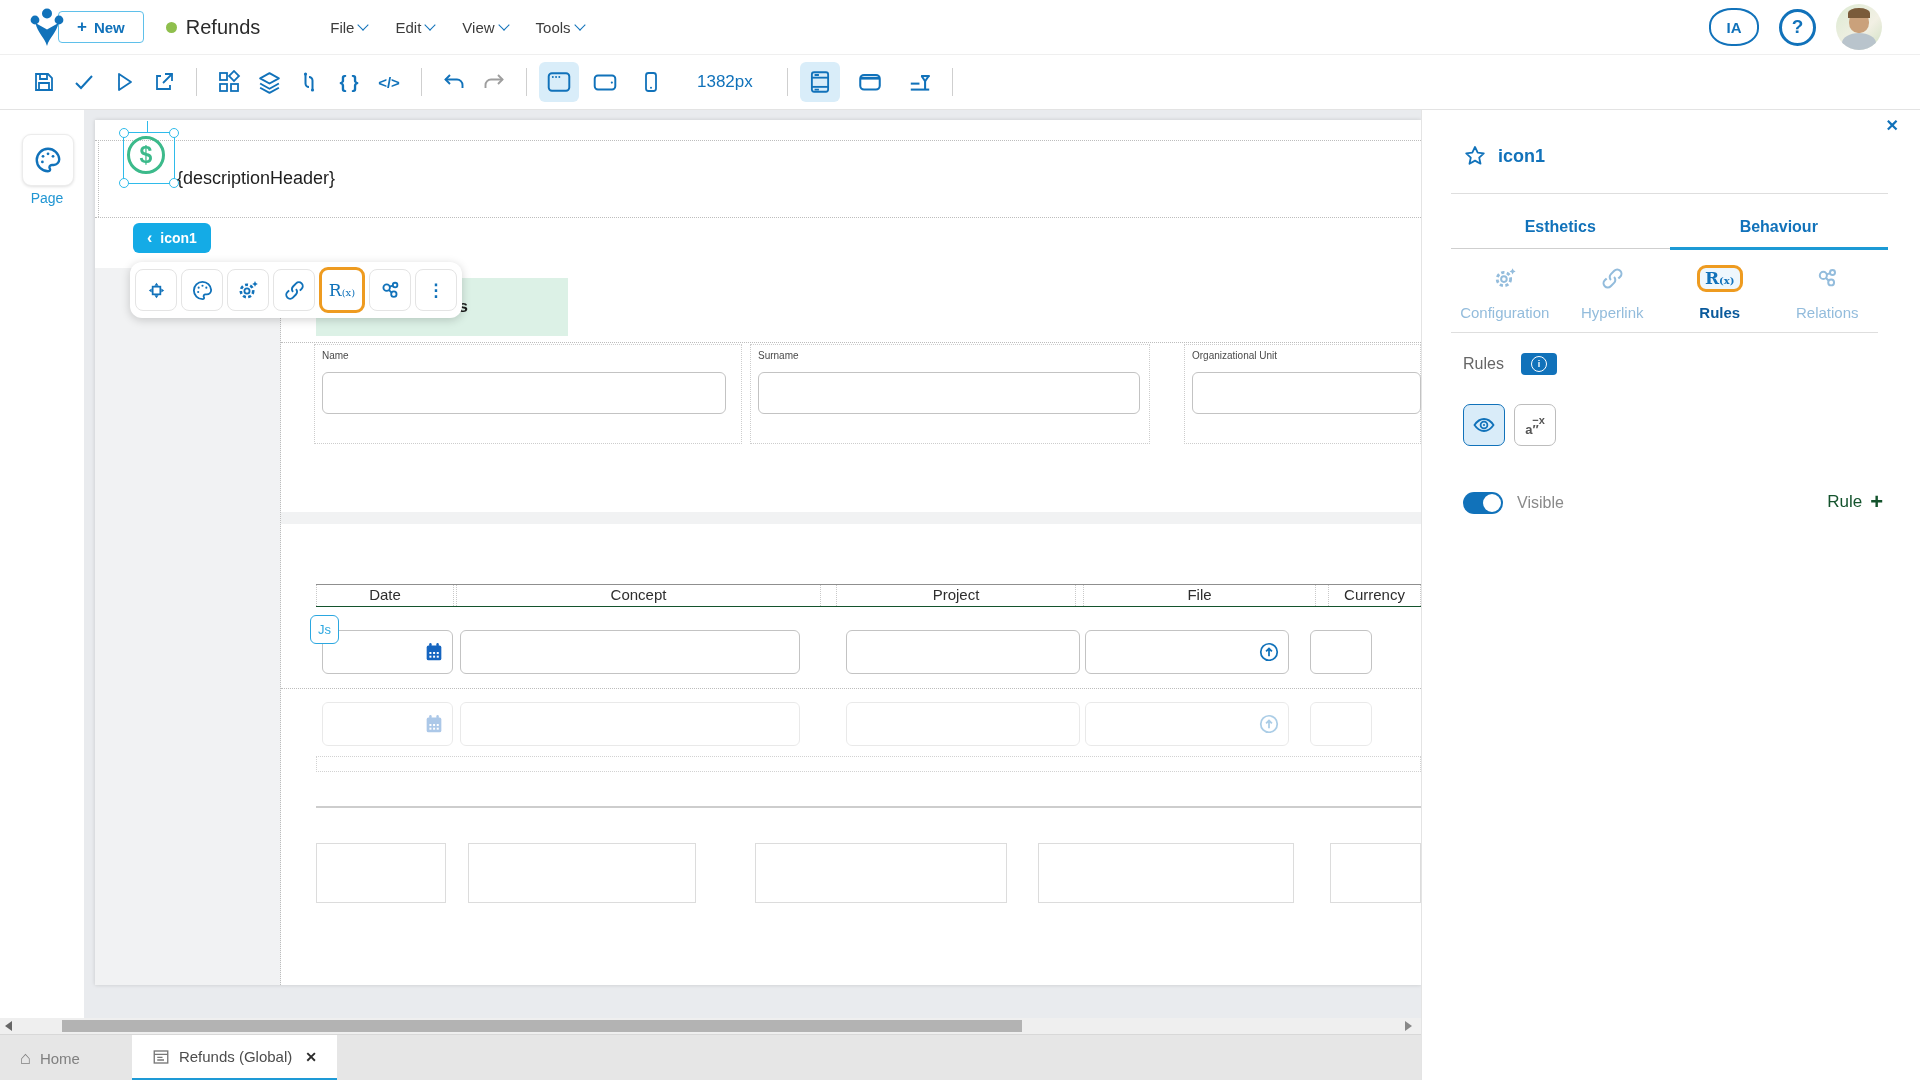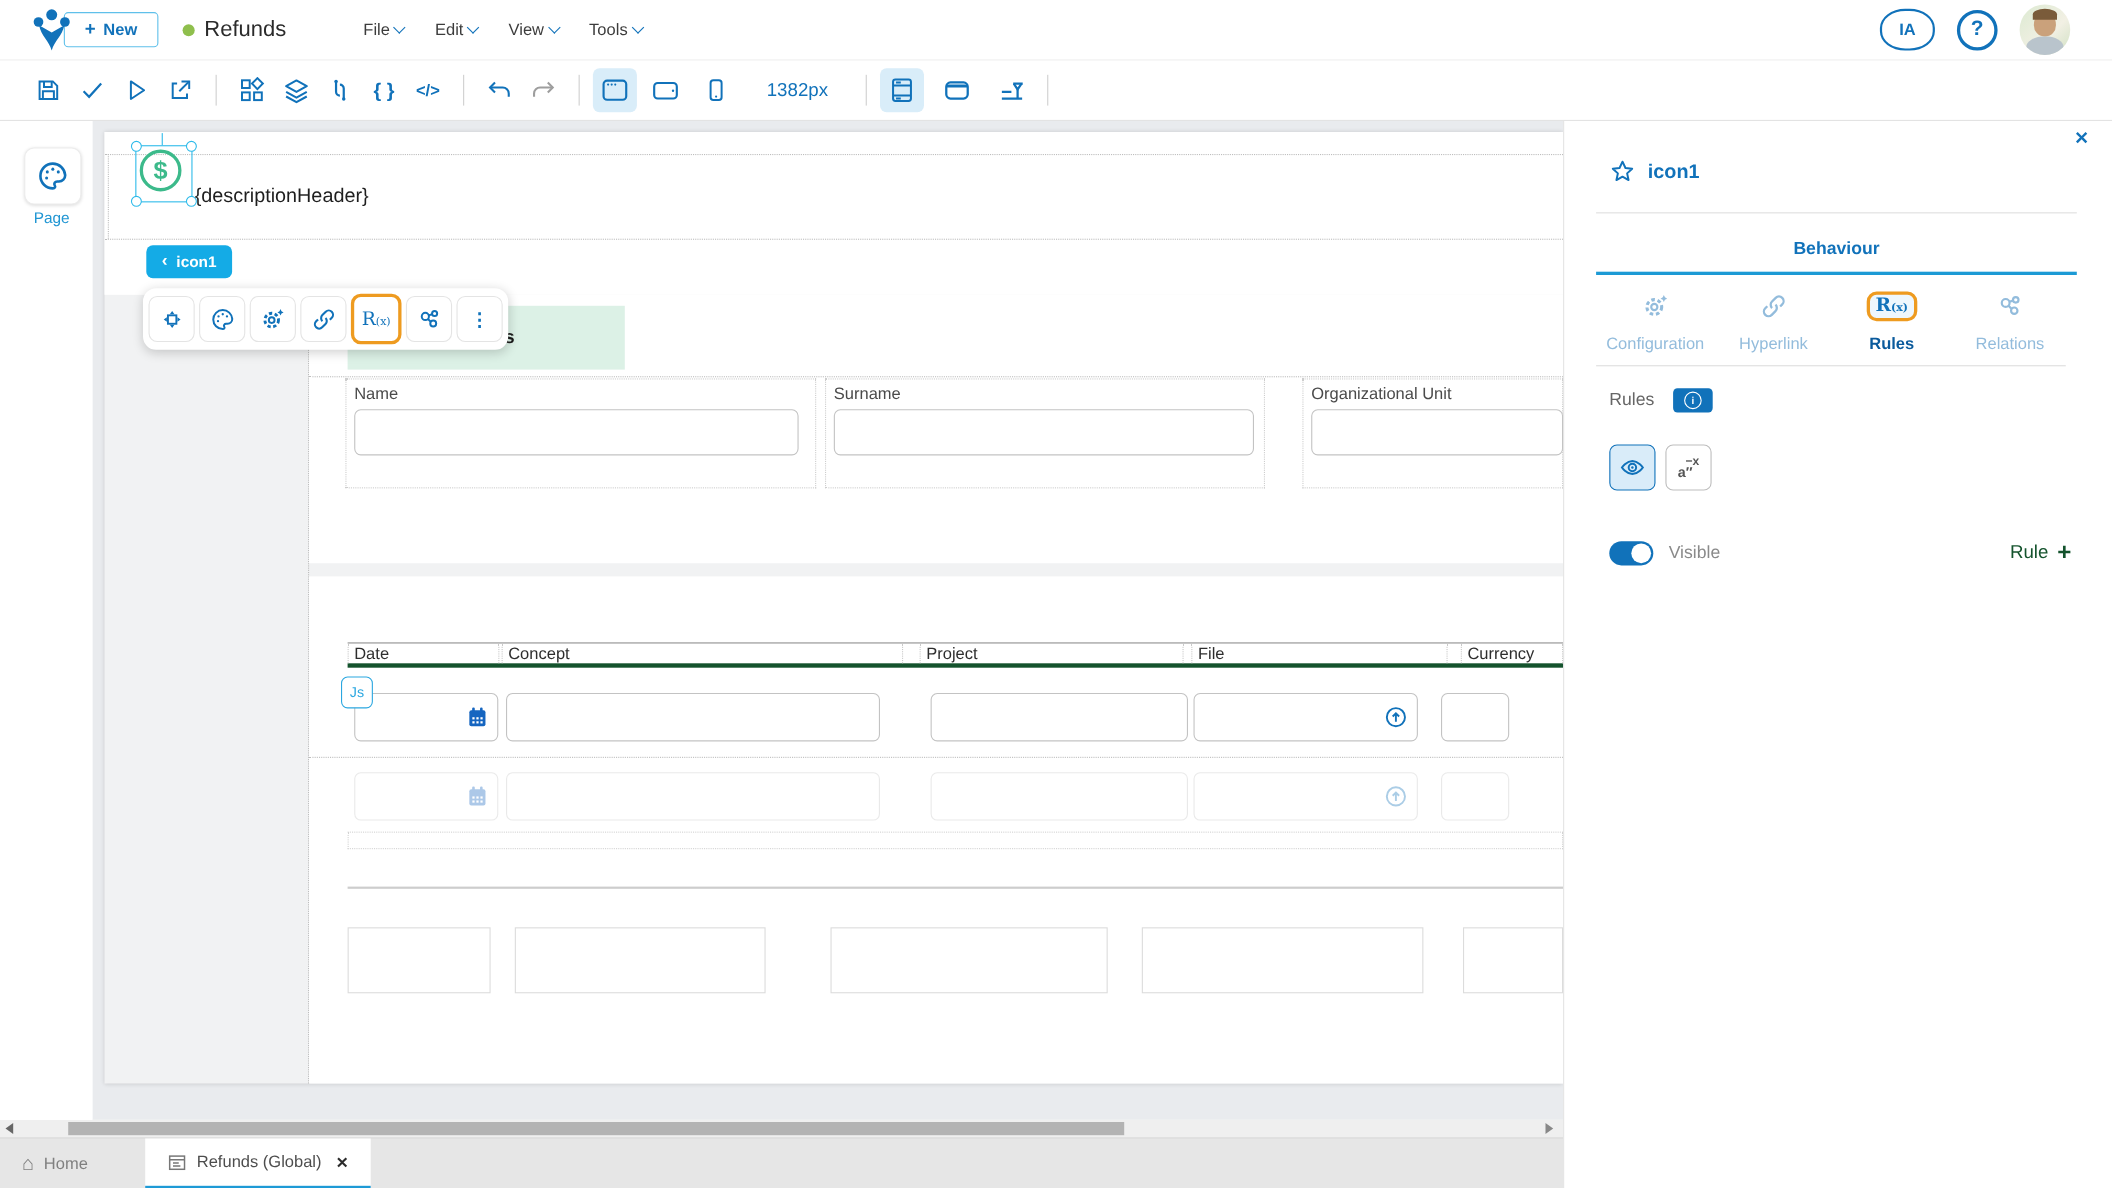--- a/index.html
+++ b/index.html
@@ -29,24 +29,24 @@
   
   .rail{position:absolute;left:0;top:108px;width:84px;height:910px;background:#fff;z-index:20;}
   .railbtn{position:absolute;left:22px;top:26px;width:50px;height:50px;background:#fff;border:1px solid #ececec;border-radius:9px;box-shadow:0 1px 3px rgba(0,0,0,.12);display:flex;align-items:center;justify-content:center;cursor:pointer;}
   .raillbl{position:absolute;left:0;top:82px;width:94px;text-align:center;color:#2196d3;font-size:14px;}
   .canvas{position:absolute;left:84px;top:108px;width:1337px;height:910px;background:#e9ebee;overflow:hidden;}
   .sheet{position:absolute;left:11px;top:12px;width:1326px;height:865px;background:#f1f2f3;box-shadow:0 0 4px rgba(0,0,0,.15);}
   .dotl{border-top:1px dotted #bdbdbd;height:0;}
   .dotv{border-left:1px dotted #bdbdbd;width:0;}
   .card{background:#fff;}
   .mint{background:#dcf1e6;display:flex;align-items:center;padding:0 14px;font-weight:bold;font-size:17px;color:#1b1b1b;}
-  .flbl{font-size:15px;color:#4a4a4a;}
+  .flbl{font-size:10px;color:#4a4a4a;}
   .inp{background:#fff;border:1px solid #c3c3c3;border-radius:6px;position:absolute;box-sizing:border-box;}
   .dcell{position:absolute;border:1px dotted #cdcdcd;box-sizing:border-box;}
-  .thead{position:absolute;border-top:1px solid #8f8f8f;border-bottom:4px solid #14532d;box-sizing:border-box;}
+  .thead{position:absolute;border-top:1px solid #8f8f8f;border-bottom:1px solid #14532d;box-sizing:border-box;text-align:center;}
   .thc{position:absolute;top:0;height:100%;border-right:1px dotted #c9c9c9;border-left:1px dotted #c9c9c9;font-size:15px;color:#2e2e2e;padding:1px 5px;box-sizing:border-box;}
   .ghost{opacity:.35;}
   
   .selbox{position:absolute;border:1.5px solid #2fbbea;}
   .hdl{position:absolute;width:8px;height:8px;border:1.5px solid #2fbbea;background:#fff;border-radius:50%;}
   .chip{position:absolute;background:#14abe6;color:#fff;font-weight:bold;font-size:14px;border-radius:6px;display:flex;align-items:center;gap:8px;padding:0 14px;height:30px;z-index:6;cursor:pointer;}
   .fltb{position:absolute;background:#fff;border-radius:12px;box-shadow:0 2px 10px rgba(0,0,0,.18);display:flex;align-items:center;gap:4px;padding:5px;z-index:7;}
   .fbtn{width:40px;height:40px;border:1px solid #e4e4e4;border-radius:8px;background:#fff;display:flex;align-items:center;justify-content:center;cursor:pointer;}
   .fbtn.rx{border:3px solid #ee9b20;border-radius:9px;}
   .rxtxt{font-family:"DejaVu Serif",serif;color:#1172ba;font-size:17px;line-height:1;}
@@ -446,20 +446,24 @@
     <div class="ptitle">
       <svg width="24" height="24" viewBox="0 0 24 24" fill="none" stroke="#1172ba" stroke-width="1.8">
           <path d="M12 3l2.7 5.7 6.1.7-4.6 4.2 1.3 6.1L12 16.6l-5.5 3.1 1.3-6.1L3.2 9.4l6.1-.7z" stroke-linejoin="round"></path>
         </svg>
       <span>icon1</span>
     </div>
     <div class="pdiv" style="top:85px;"></div>
 
     <div class="ptabs">
       <div class="ptab">
+          <span>Esthetics</span>
+          <span class="ulg"></span>
+        </div>
+      <div class="ptab">
           <span>Behaviour</span>
           <span class="ul"></span>
         </div>
     </div>
 
     <div class="stabs">
       <div class="stab">
         <span class="icw">
             <svg width="26" height="26" viewBox="0 0 24 24" fill="none" stroke="#93bcdc" stroke-width="2.6">
               <circle cx="11" cy="13" r="6.2" stroke-dasharray="3 2.3"></circle>

